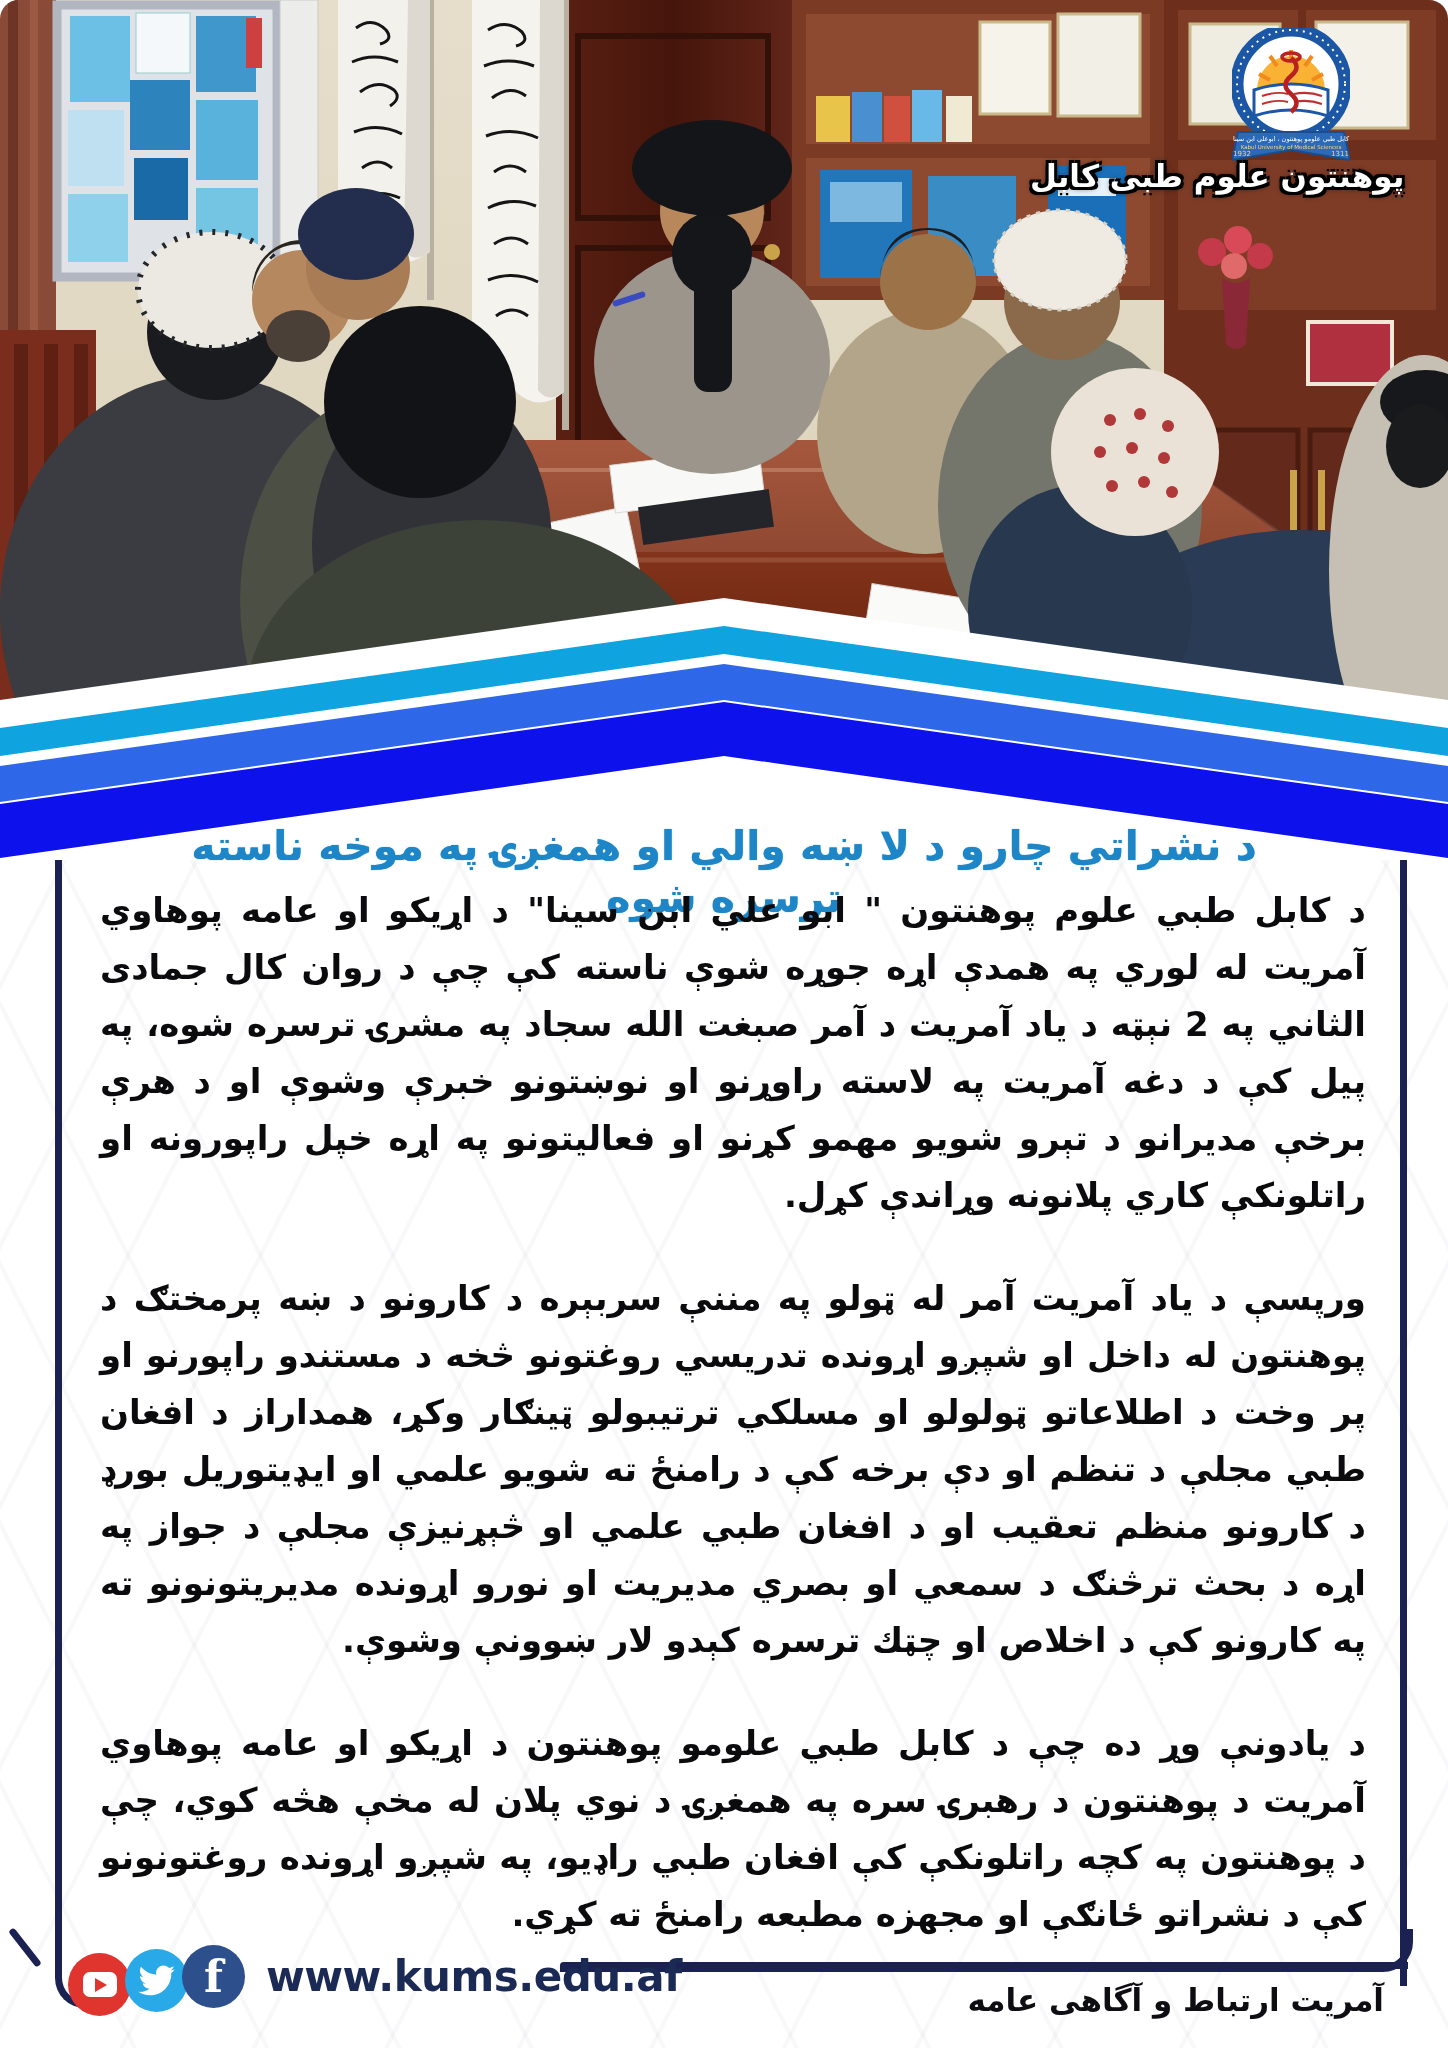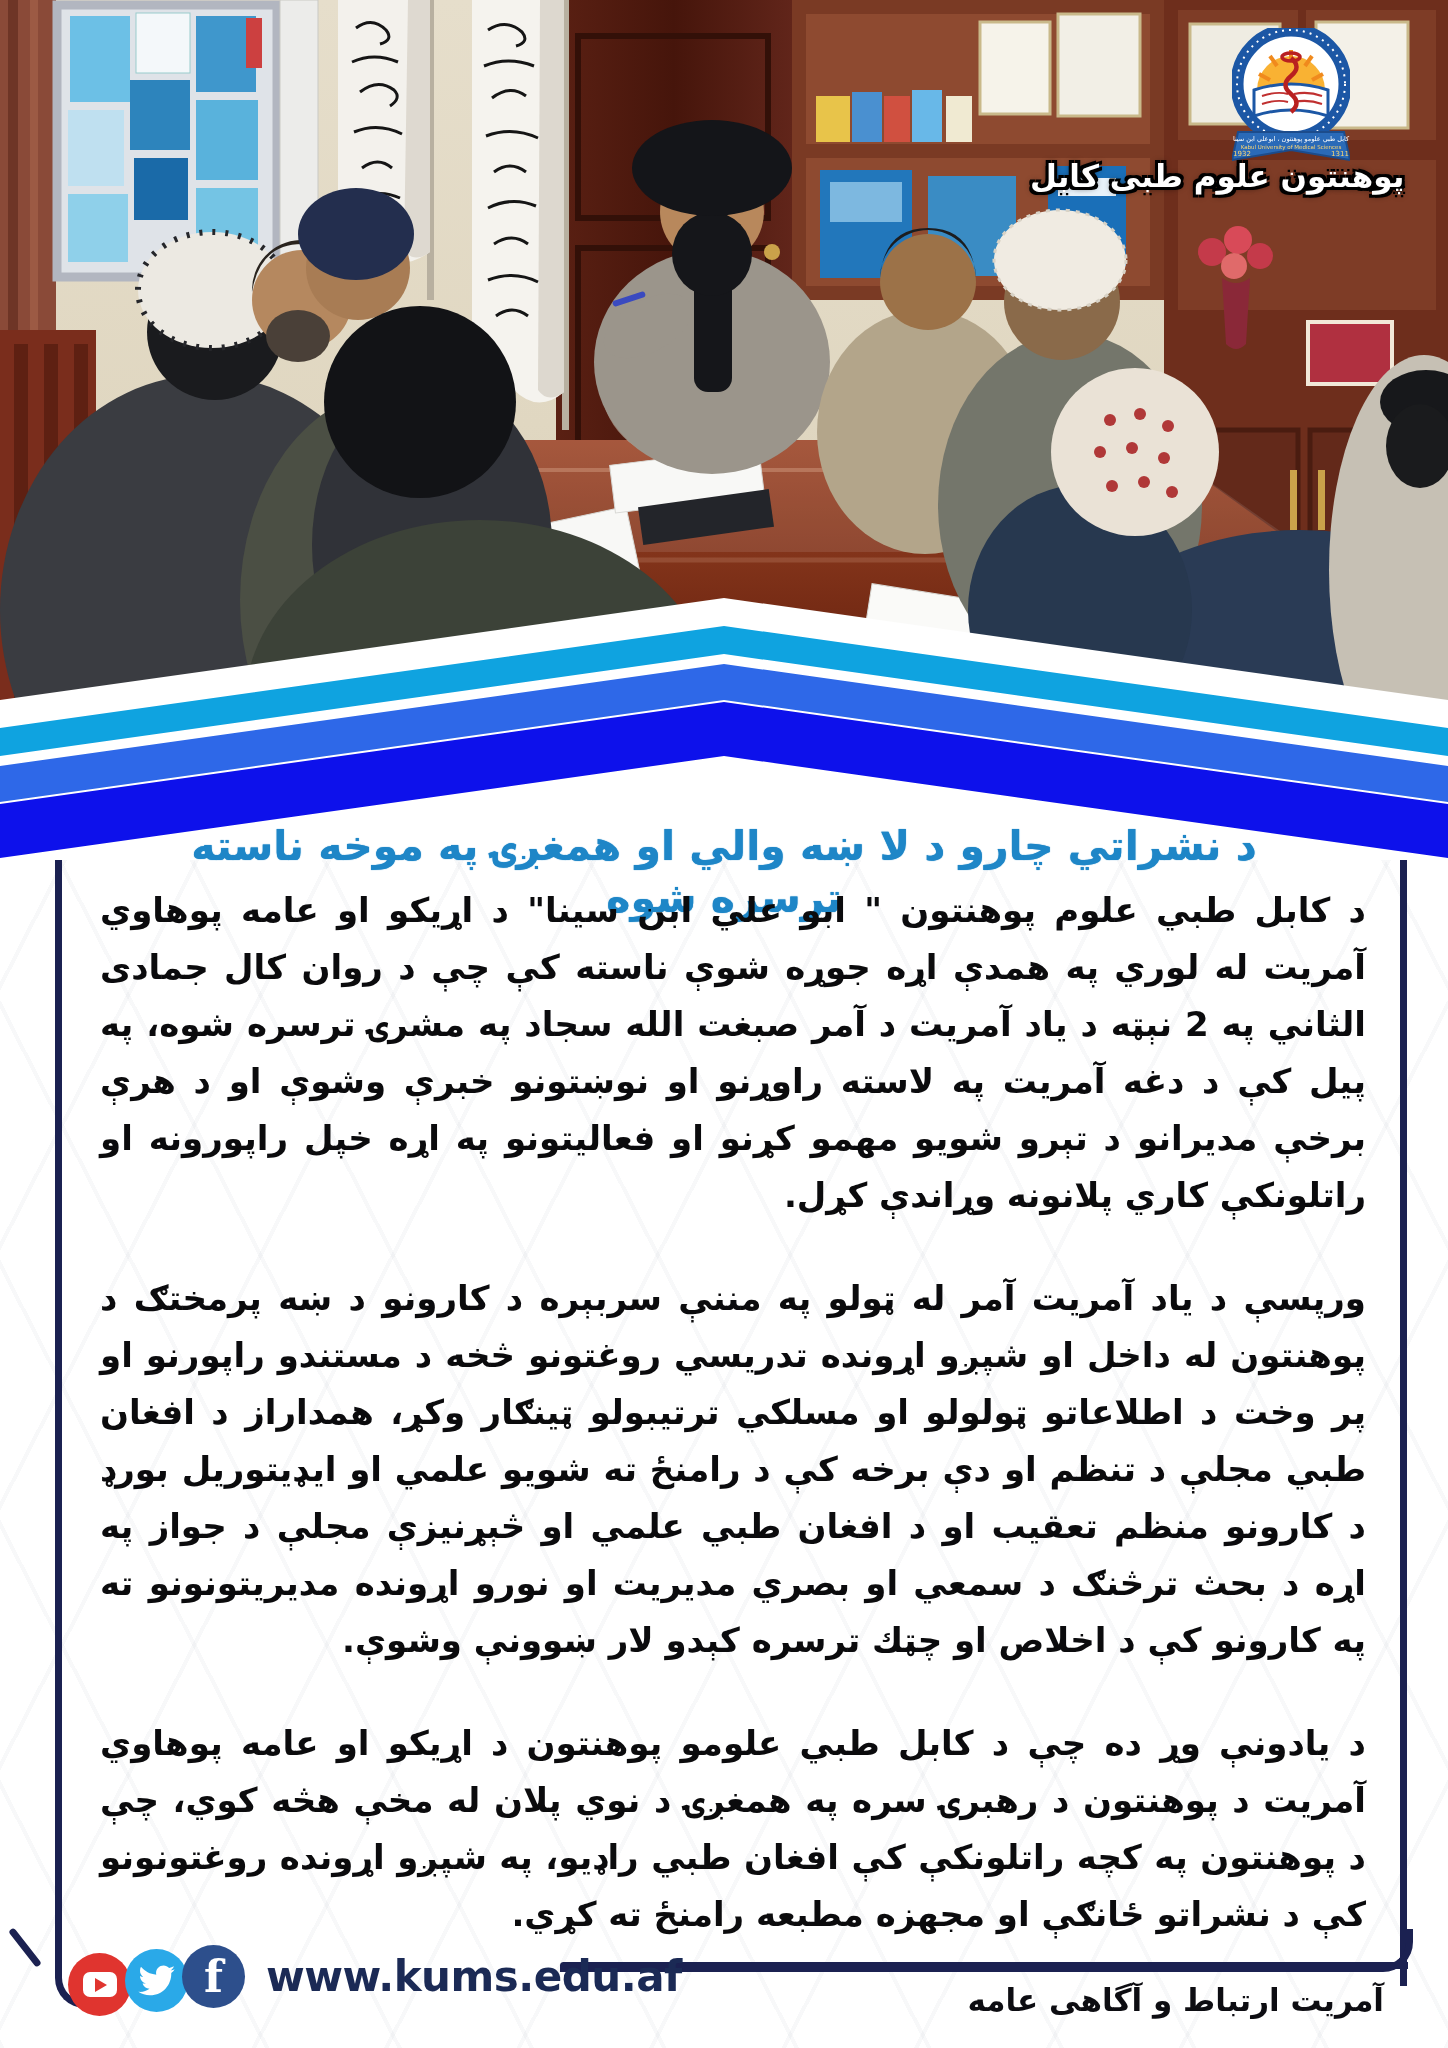--- a/index.html
+++ b/index.html
@@ -1,20 +1,20 @@
 <!DOCTYPE html>
 <html lang="ps" dir="rtl"><head>
 <meta charset="utf-8">
 <style>
   html,body{margin:0;padding:0;}
   .page{position:relative;width:1448px;height:2048px;overflow:hidden;background:#ffffff;
     background-image:
       repeating-linear-gradient(63deg, rgba(130,140,158,.06) 0 4px, transparent 4px 118px),
       repeating-linear-gradient(-63deg, rgba(130,140,158,.06) 0 4px, transparent 4px 118px);
-    font-family:"DejaVu Sans",sans-serif;}
+    font-family:"DejaVu Sans",sans-serif;border-radius:19px;}
   
   .photo{position:absolute;top:0;left:0;width:1448px;height:772px;background:linear-gradient(180deg,#e6decb 0%,#e0d7c1 55%,#d6cbb4 100%);overflow:hidden;}
   .photo svg{position:absolute;top:0;left:0;}
   .logo-box{position:absolute;top:28px;left:1232px;width:118px;height:150px;z-index:3;}
   .photo-label{position:absolute;top:158px;left:1030px;width:408px;z-index:3;text-align:left;
     color:#fff;font-weight:bold;font-size:31px;direction:rtl;
     text-shadow:-3px -3px 0 #000,3px -3px 0 #000,-3px 3px 0 #000,3px 3px 0 #000,0 0 7px #000;}
   
   .chevrons{position:absolute;top:560px;left:0;width:1448px;height:300px;z-index:5;}
   .chev{position:absolute;left:0;top:0;width:100%;height:100%;}

